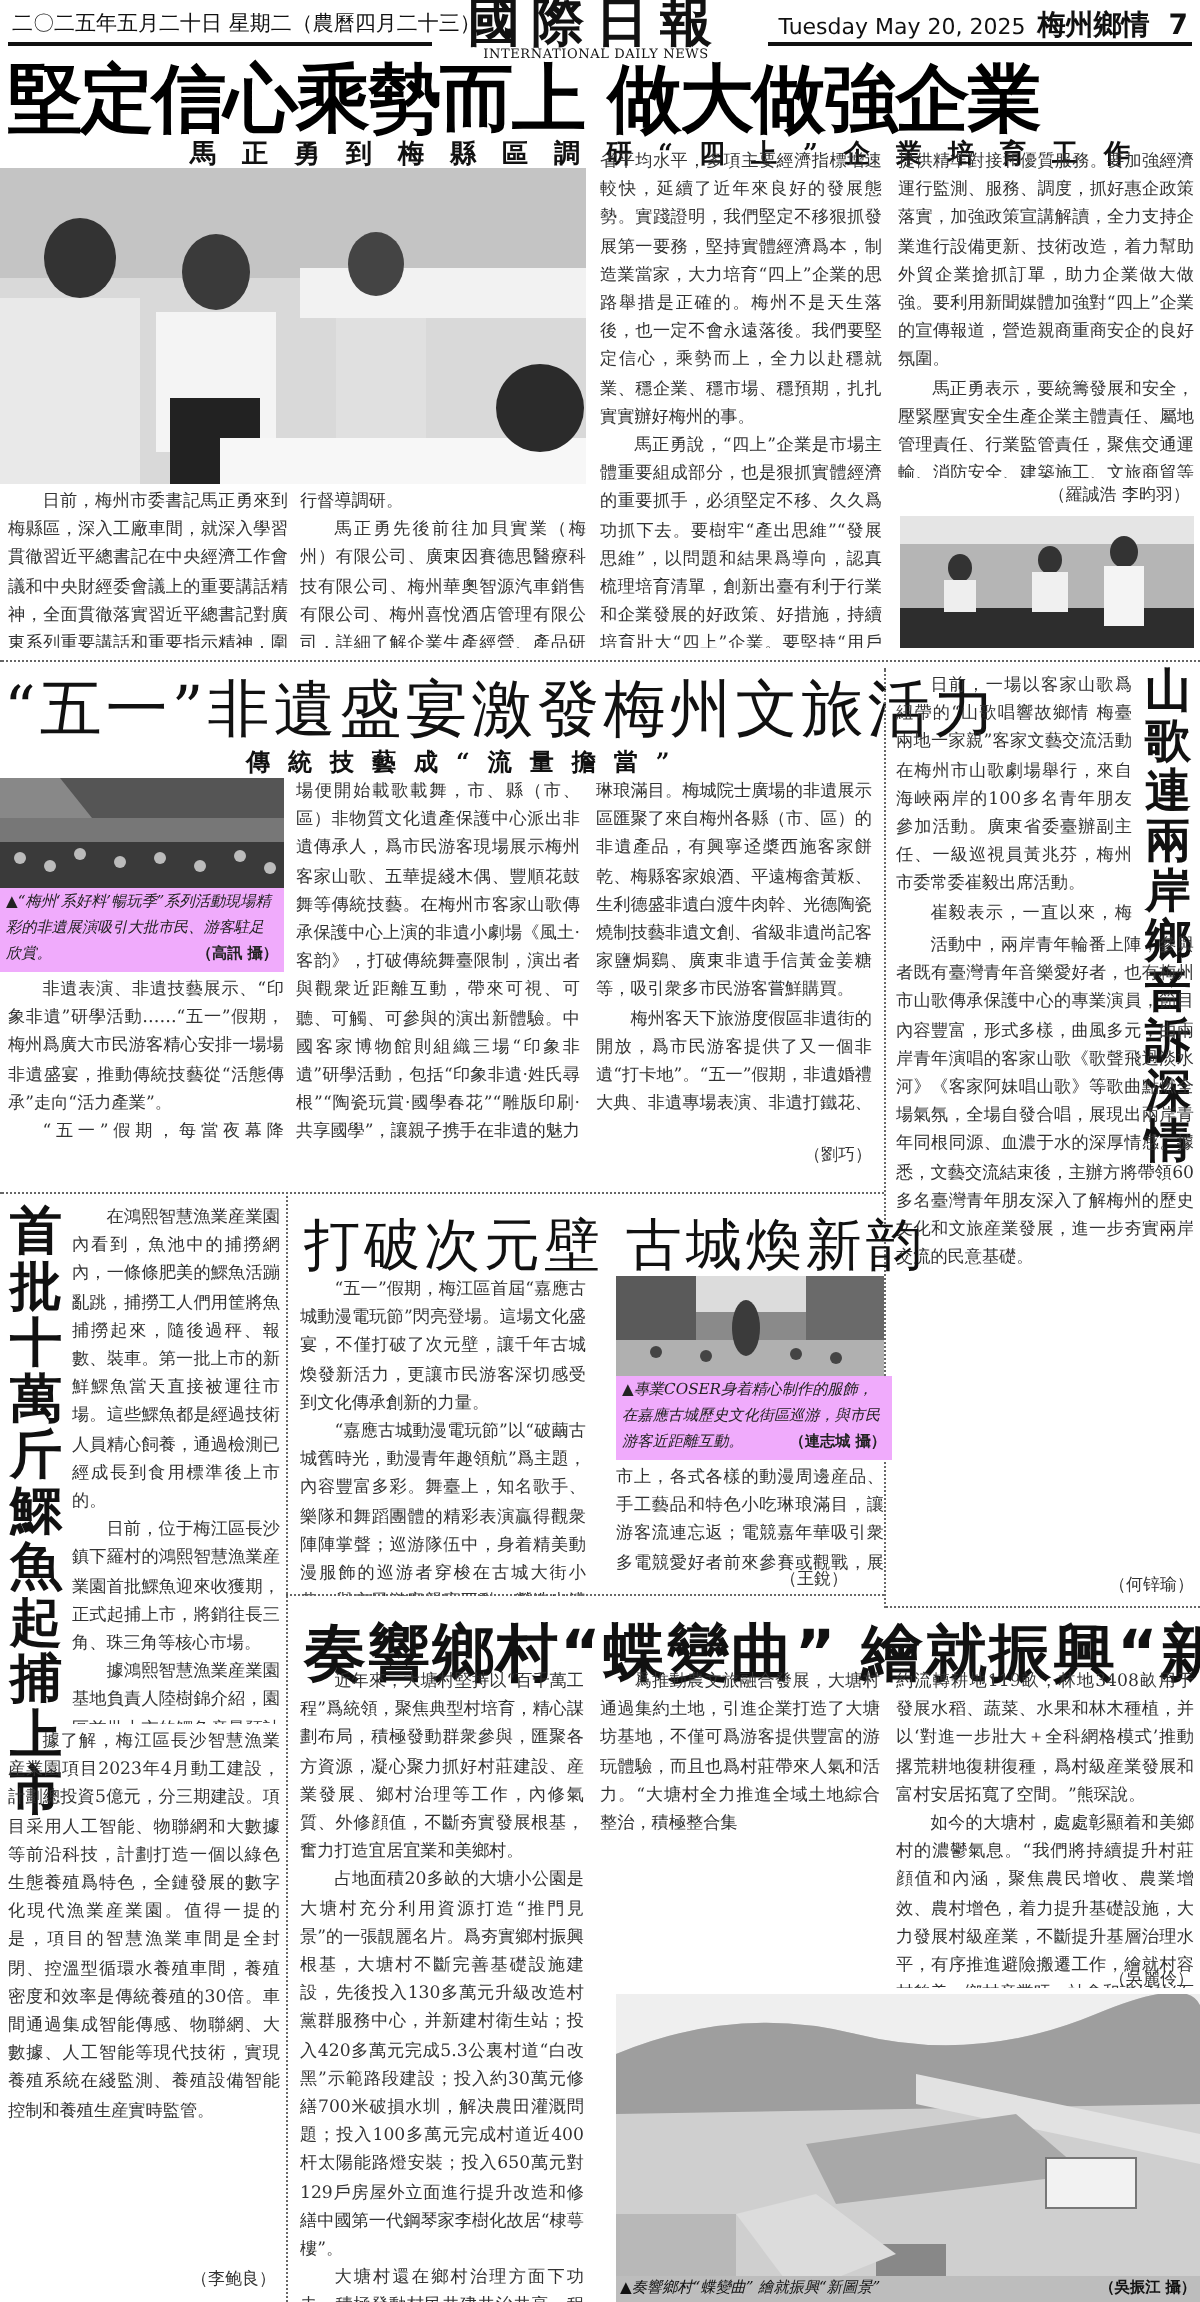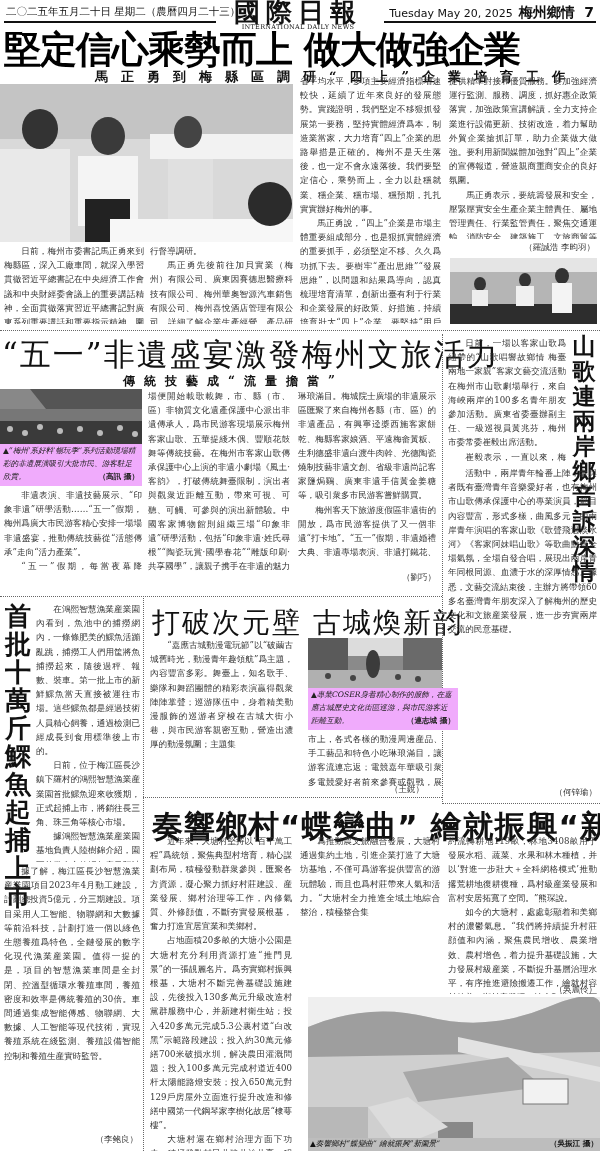--- a/index.html
+++ b/index.html
@@ -184,39 +184,40 @@
 </div>
 <div class="abs col" style="left:4px;top:864px;width:136px;height:262px">
   <p>據了解，梅江區長沙智慧漁業産業園項目2023年4月動工建設，計劃總投資5億元，分三期建設。項目采用人工智能、物聯網和大數據等前沿科技，計劃打造一個以綠色生態養殖爲特色，全鏈發展的數字化現代漁業産業園。值得一提的是，項目的智慧漁業車間是全封閉、控溫型循環水養殖車間，養殖密度和效率是傳統養殖的30倍。車間通過集成智能傳感、物聯網、大數據、人工智能等現代技術，實現養殖系統在綫監測、養殖設備智能控制和養殖生産實時監管。</p>
 </div>
 <div class="abs credit" style="left:4px;top:1134px;width:134px">（李鲍良）</div>
 
 <div class="abs dots-v" style="left:143px;top:598px;height:553px"></div>
 
 <div class="abs hl3" style="left:152px;top:604px">打破次元壁 古城煥新韵</div>
 <div class="abs col" style="left:150px;top:638px;width:143px;height:160px">
+  <p>“五一”假期，梅江區首屆“嘉應古城動漫電玩節”閃亮登場。這場文化盛宴，不僅打破了次元壁，讓千年古城煥發新活力，更讓市民游客深切感受到文化傳承創新的力量。</p>
   <p>“嘉應古城動漫電玩節”以“破繭古城舊時光，動漫青年趣領航”爲主題，內容豐富多彩。舞臺上，知名歌手、樂隊和舞蹈團體的精彩表演贏得觀衆陣陣掌聲；巡游隊伍中，身着精美動漫服飾的巡游者穿梭在古城大街小巷，與市民游客親密互動，營造出濃厚的動漫氛圍；主題集</p>
 </div>
 <div class="abs photo light" style="left:308px;top:638px;width:134px;height:50px">
   <svg width="134" height="50" viewBox="0 0 134 50">
     <rect width="134" height="50" fill="#8a8a8a"></rect>
     <rect x="0" y="0" width="40" height="50" fill="#5a5a5a"></rect>
     <rect x="95" y="0" width="39" height="50" fill="#6a6a6a"></rect>
     <rect x="40" y="0" width="55" height="18" fill="#dcdcdc"></rect>
     <rect x="0" y="32" width="134" height="18" fill="#b0b0b0"></rect>
     <ellipse cx="65" cy="26" rx="7" ry="14" fill="#3b3b3b"></ellipse>
     <g fill="#444">
         <circle cx="20" cy="38" r="3"></circle>
         <circle cx="45" cy="40" r="3"></circle>
         <circle cx="90" cy="39" r="3"></circle>
         <circle cx="110" cy="41" r="3"></circle>
       </g>
   </svg>
 </div>
-<div class="abs caption" style="left:308px;top:688px;width:150px;height:42px">
+<div class="abs caption" style="left:308px;top:688px;width:138px;height:42px">
   <span>▲專業COSER身着精心制作的服飾，在嘉應古城歷史文化街區巡游，與市民游客近距離互動。</span><span class="cr">（連志城 攝）</span>
 </div>
 <div class="abs col" style="left:308px;top:732px;width:134px;height:58px">
   <p class="noind">市上，各式各樣的動漫周邊産品、手工藝品和特色小吃琳琅滿目，讓游客流連忘返；電競嘉年華吸引衆多電競愛好者前來參賽或觀戰，展現出電競文化的獨特魅力。</p>
 </div>
 <div class="abs credit" style="left:292px;top:784px;width:132px">（王銳）</div>
 
 <div class="abs dots-h" style="left:143px;top:797px;width:299px"></div>
 
 <div class="abs hl4" style="left:152px;top:806px">奏響鄉村“蝶變曲” 繪就振興“新圖景”</div>

